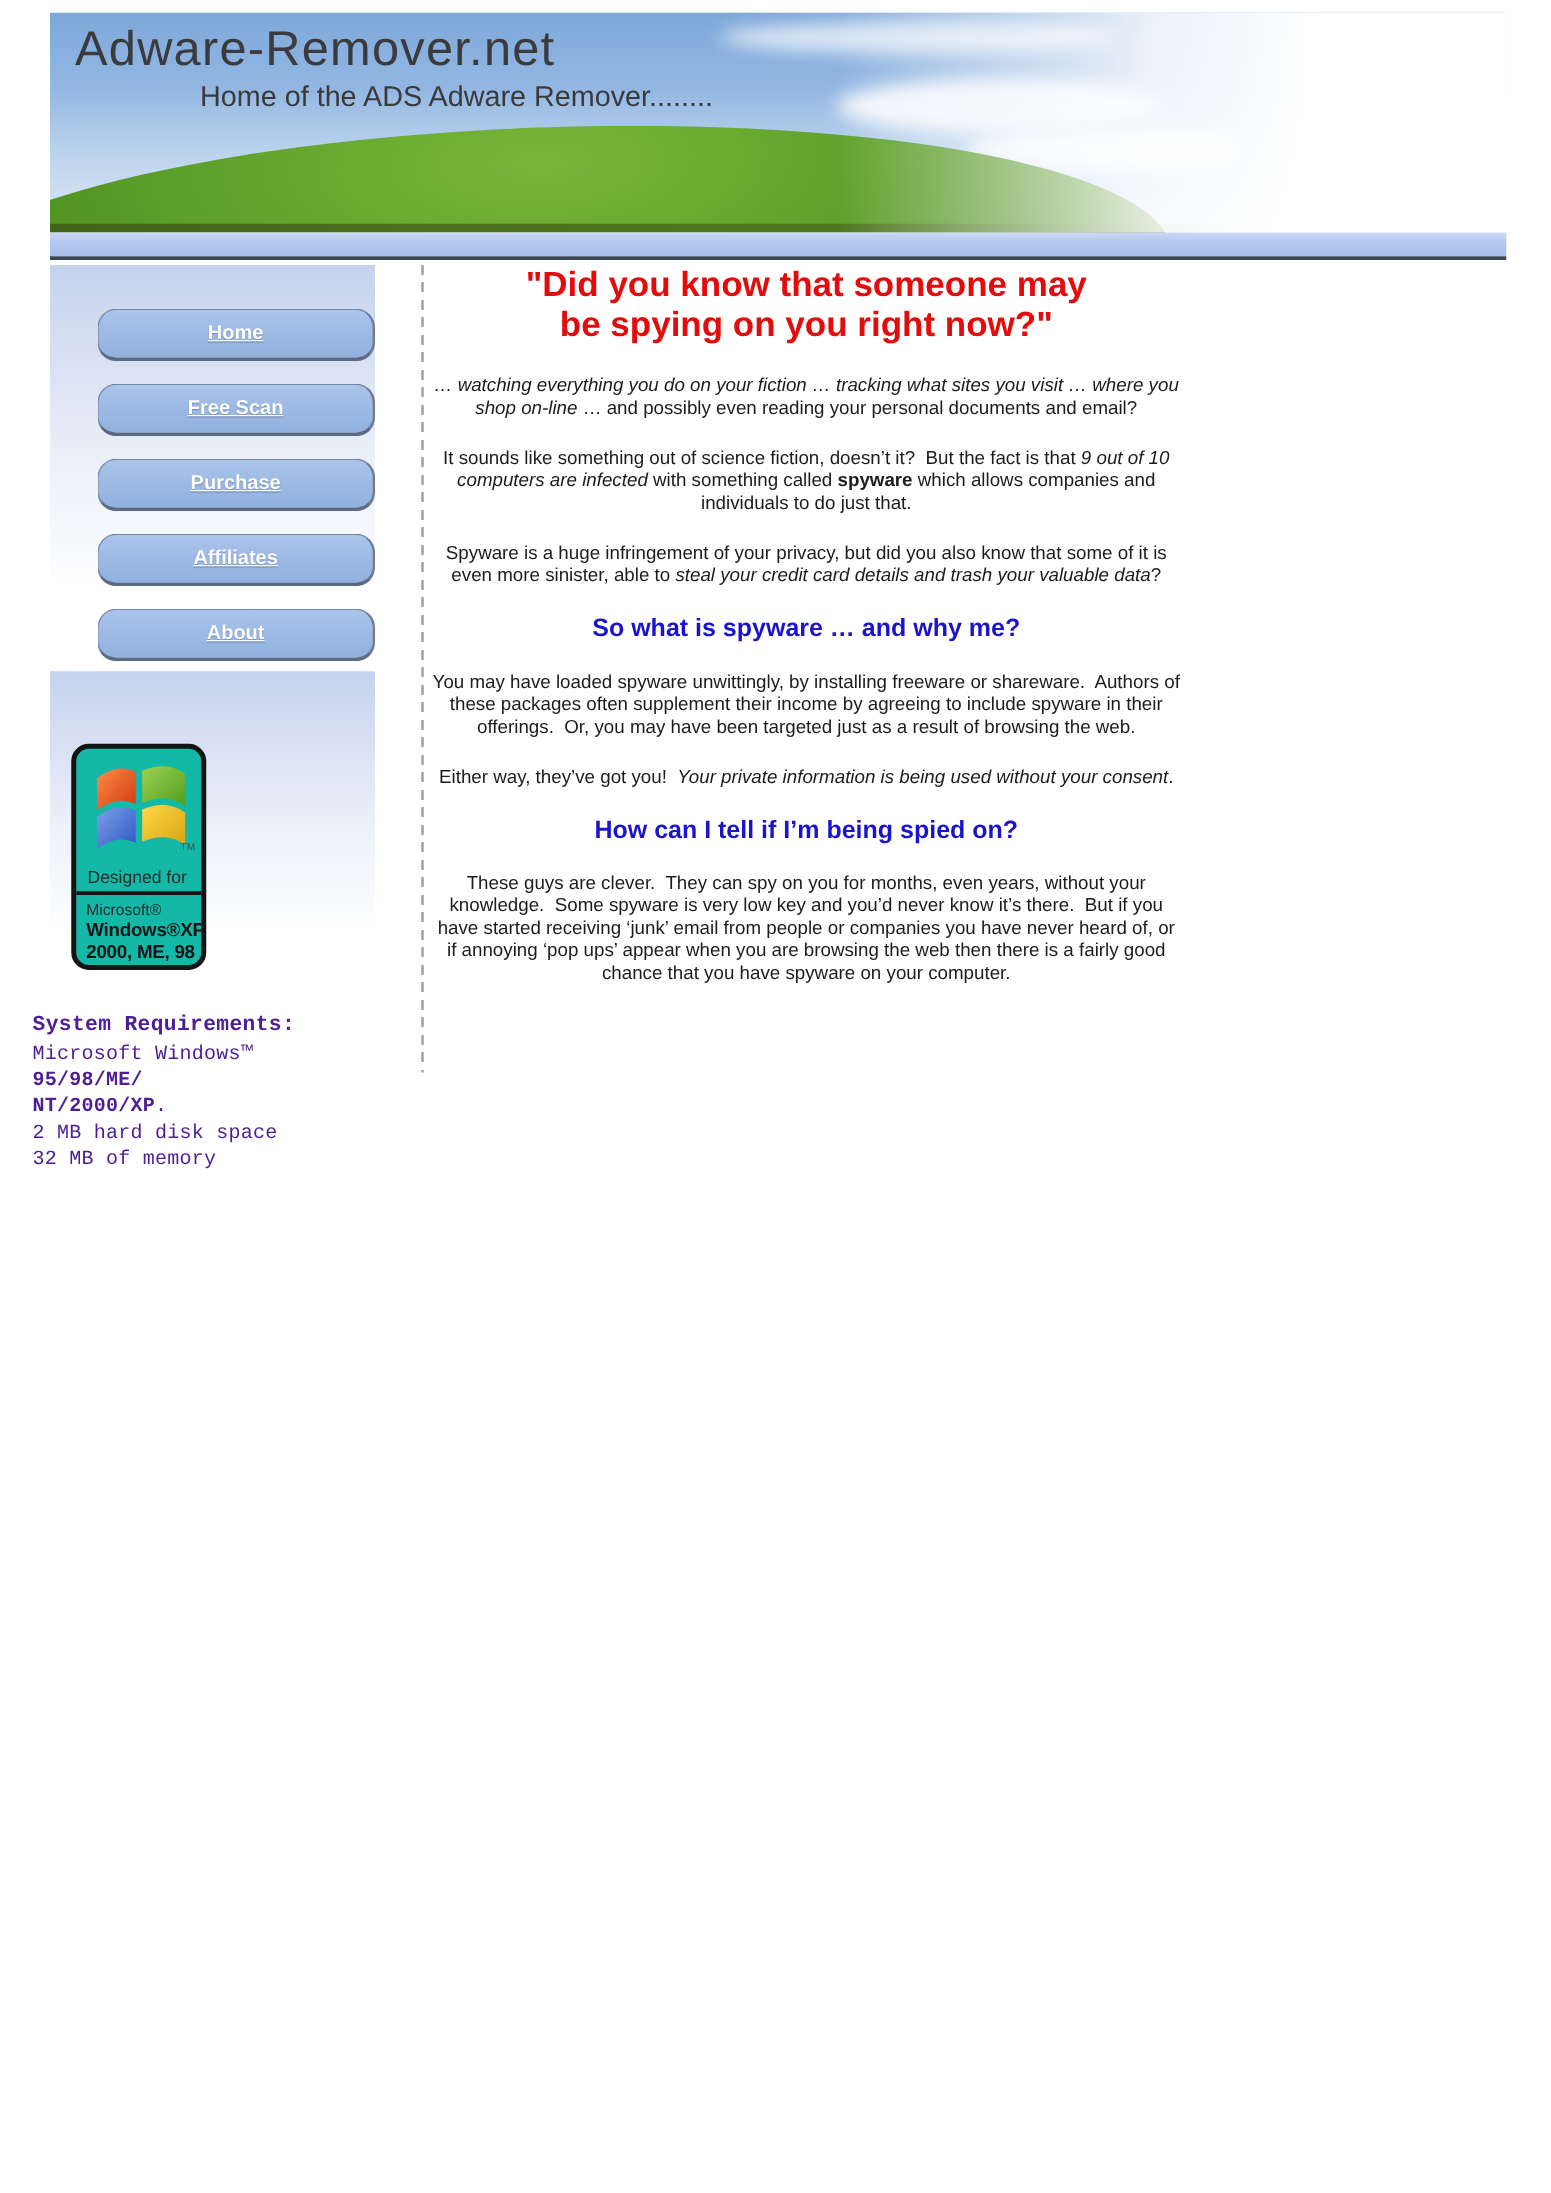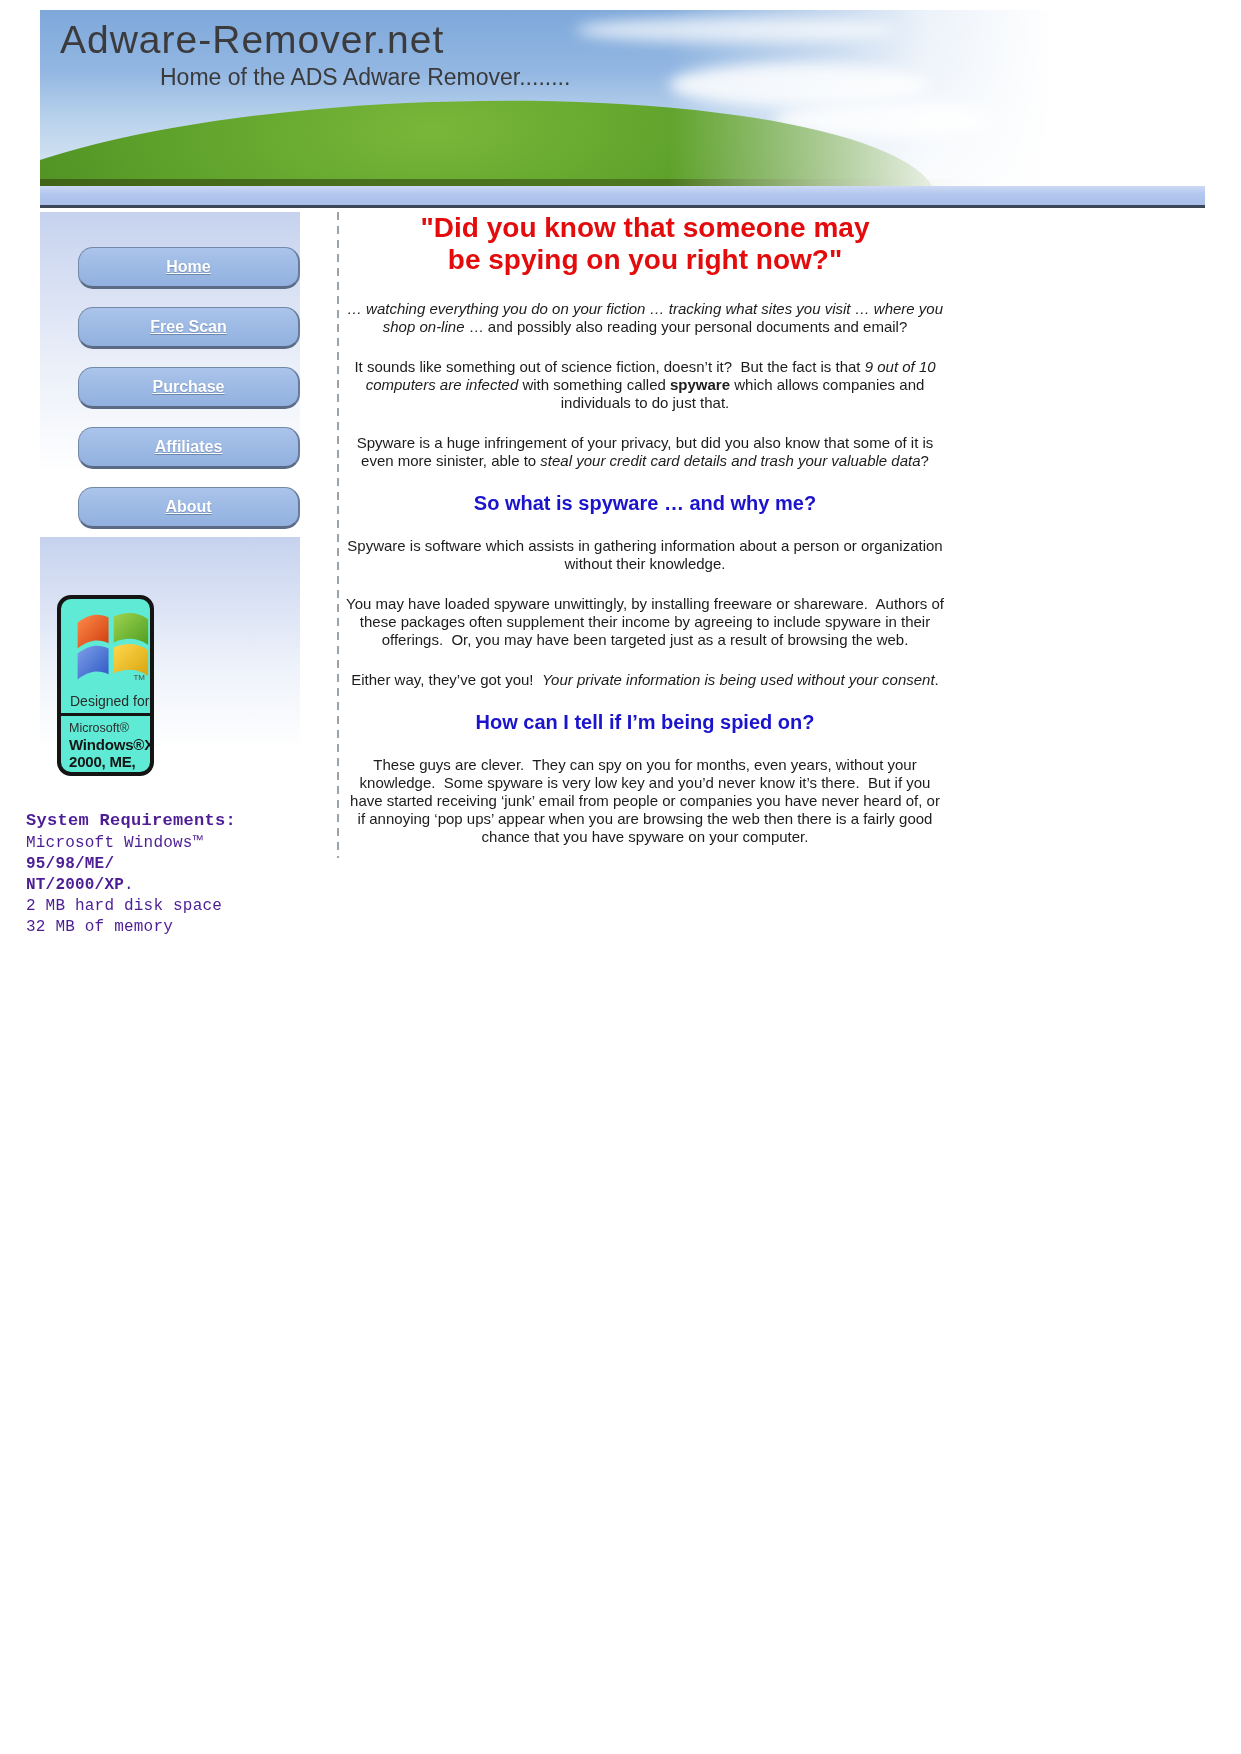--- a/index.html
+++ b/index.html
@@ -38,22 +38,22 @@
   .nav-btn { position:absolute; left:38px; width:222px; height:42px; border-radius:15px;
     background:linear-gradient(180deg,#abc4ea 0%, var(--button_fill,#9bb9e4) 55%, #92b1de 100%);
     border:1px solid #7288a9; border-right:2px solid #6a7b9c; border-bottom:3px solid var(--button_border,#5c6b85);
     display:flex; align-items:center; justify-content:center;
     color:#ffffff; font-weight:bold; font-size:16px; text-decoration:underline;
     text-shadow:0 1px 1px rgba(60,80,110,.45); }
   .sidebar-panel-badge { position:absolute; left:40px; top:537px; width:260px; height:250px;
     background:linear-gradient(180deg, var(--sidebar_top,#c6d2ee) 0%, #eef2fa 52%, #ffffff 85%); }
 
   
-  .xp-badge { position:absolute; left:57px; top:595px; width:97px; height:181px;
-    background:#5eead4; border:4px solid #141414; border-radius:14px; overflow:hidden; }
+  .xp-badge { position:absolute; left:57px; top:595px; width:108px; height:181px;
+    background:#14b8a6; border:4px solid #141414; border-radius:14px; overflow:hidden; }
   .xp-badge-top { position:relative; height:117px; border-bottom:3px solid #141414; }
   .flag-svg { position:absolute; left:8px; top:6px; }
   .tm-label { position:absolute; right:5px; top:74px; font-size:8px; color:#4a4a4a; }
   .designed-for-label { position:absolute; left:9px; bottom:4px; font-size:14px; color:#2b2b2b; }
   .xp-badge-bottom { padding:5px 0 0 8px; line-height:1.18; }
   .badge-brand { font-size:12.5px; color:#2d2d2d; }
   .badge-prod { font-size:15px; font-weight:bold; color:#141414; letter-spacing:-0.2px; }
 
   
   .system-requirements { position:absolute; left:26px; top:810px; width:262px;
@@ -154,22 +154,21 @@
     </div>
 </div>
 
 <div class="content-divider"></div>
 
 <div class="main-content" id="main-content">
     <h1 class="h-red">
       <div>"Did you know that someone may</div>
       <div>be spying on you right now?"</div>
     </h1>
-    <p class="para"><span style="font-style: italic;">… watching everything you do on your fiction … tracking what sites you visit … where you shop on-line </span><span>… and possibly also </span><span style="">reading your personal documents and email</span><span>?</span></p>
+    <p class="para"><span style="font-style: italic;">… watching everything you do on your fiction … tracking what sites you visit … where you shop on-line </span><span>… and possibly even </span><span style="">reading your personal documents and email</span><span>?</span></p>
     <p class="para"><span>It sounds like something out of science fiction, doesn’t it?&nbsp; But the fact is that </span><span style="font-style: italic;">9 out of 10 computers are infected</span><span> with something called </span><span style="font-weight: bold;">spyware</span><span> which allows companies and individuals to do just that.</span></p>
     <p class="para"><span>Spyware is a huge infringement of your privacy, but did you also know that some of it is even more sinister, able to </span><span style="font-style: italic; margin-top: 37px;">steal your credit card details and trash your valuable data</span><span>?</span></p>
     <h2 class="h-blue">So what is spyware … and why me?</h2>
-    <p class="para"><span>Spyware is software which assists in gathering information about a person or organization without their knowledge.</span></p>
     <p class="para"><span>You may have loaded spyware unwittingly, by installing freeware or shareware.&nbsp; Authors of these packages often supplement their income by agreeing to include spyware in their offerings.&nbsp; Or, you may have been targeted just as a result of browsing the web.</span></p>
     <p class="para"><span>Either way, they’ve got you!&nbsp; </span><span style="font-style: italic;">Your private information is being used without your consent</span><span>.</span></p>
     <h2 class="h-blue">How can I tell if I’m being spied on?</h2>
     <p class="para"><span>These guys are clever.&nbsp; They can spy on you for months, even years, without your knowledge.&nbsp; Some spyware is very low key and you’d never know it’s there.&nbsp; But if you have started receiving ‘junk’ email from people or companies you have never heard of, or if annoying ‘pop ups’ appear when you are browsing the web then there is a fairly good chance that you have spyware on your computer.</span></p>
   </div>
 
 </body></html>

